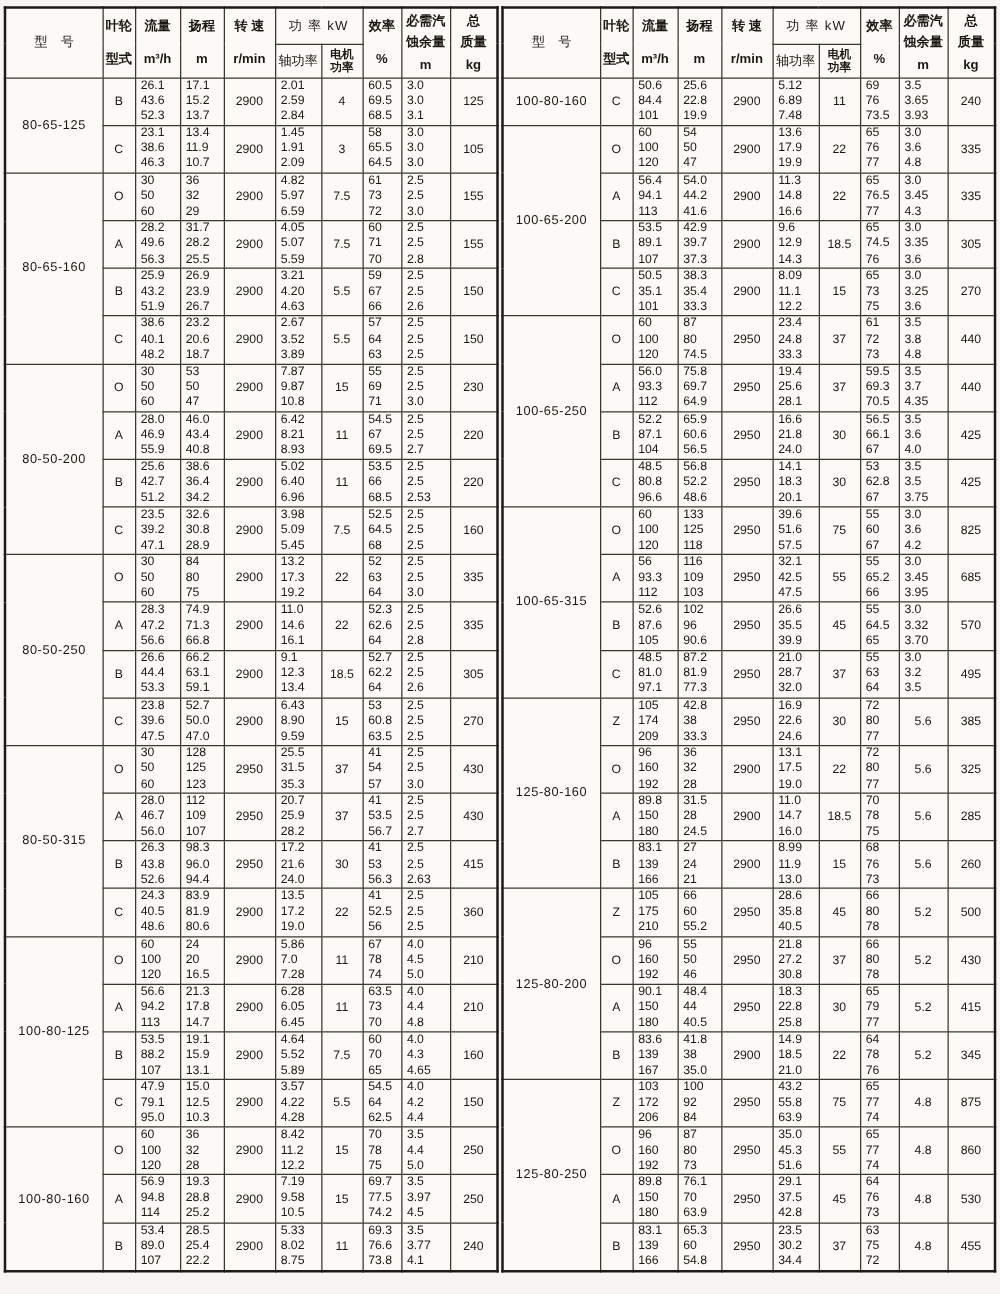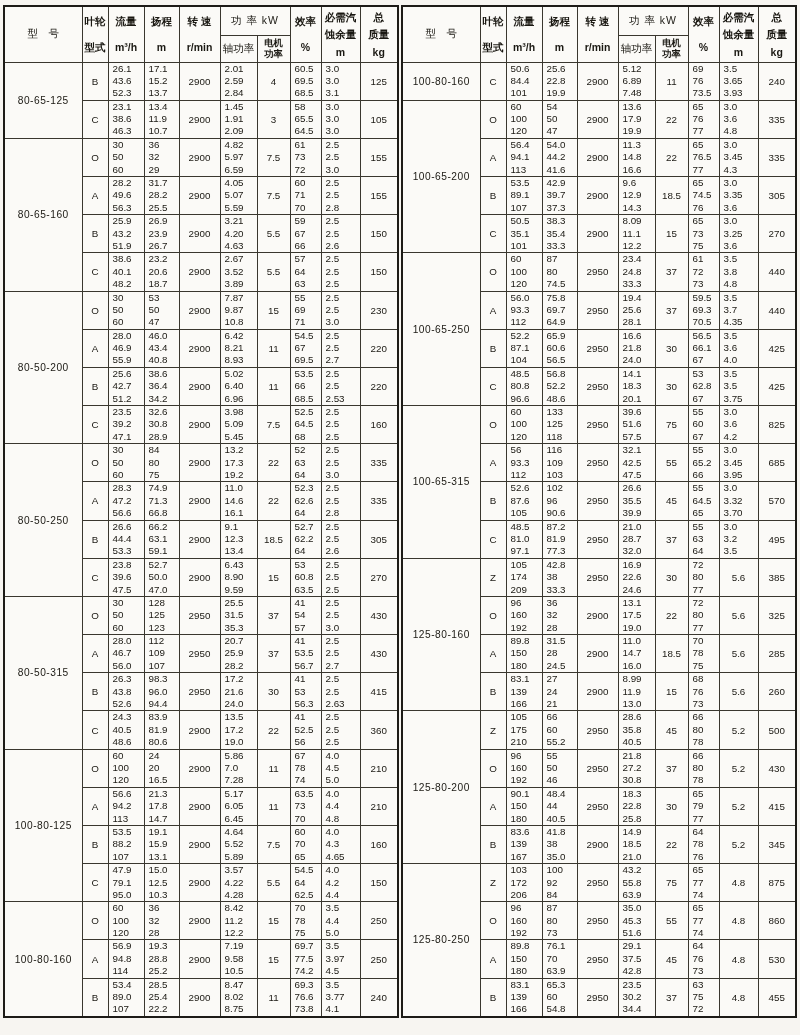--- a/index.html
+++ b/index.html
@@ -735,21 +735,21 @@
                 <div class="line">94.2</div>
                 <div class="line">113</div>
               </td>
               <td class="c-stack">
                 <div class="line">21.3</div>
                 <div class="line">17.8</div>
                 <div class="line">14.7</div>
               </td>
               <td class="c-center">2900</td>
               <td class="c-stack">
-                <div class="line">5.17</div>
+                <div class="line">6.28</div>
                 <div class="line">6.05</div>
                 <div class="line">6.45</div>
               </td>
               <td class="c-center">11</td>
               <td class="c-stack">
                 <div class="line">63.5</div>
                 <div class="line">73</div>
                 <div class="line">70</div>
               </td>
               <td class="c-stack">
@@ -893,21 +893,21 @@
                 <div class="line">89.0</div>
                 <div class="line">107</div>
               </td>
               <td class="c-stack">
                 <div class="line">28.5</div>
                 <div class="line">25.4</div>
                 <div class="line">22.2</div>
               </td>
               <td class="c-center">2900</td>
               <td class="c-stack">
-                <div class="line">8.47</div>
+                <div class="line">5.33</div>
                 <div class="line">8.02</div>
                 <div class="line">8.75</div>
               </td>
               <td class="c-center">11</td>
               <td class="c-stack">
                 <div class="line">69.3</div>
                 <div class="line">76.6</div>
                 <div class="line">73.8</div>
               </td>
               <td class="c-stack">

